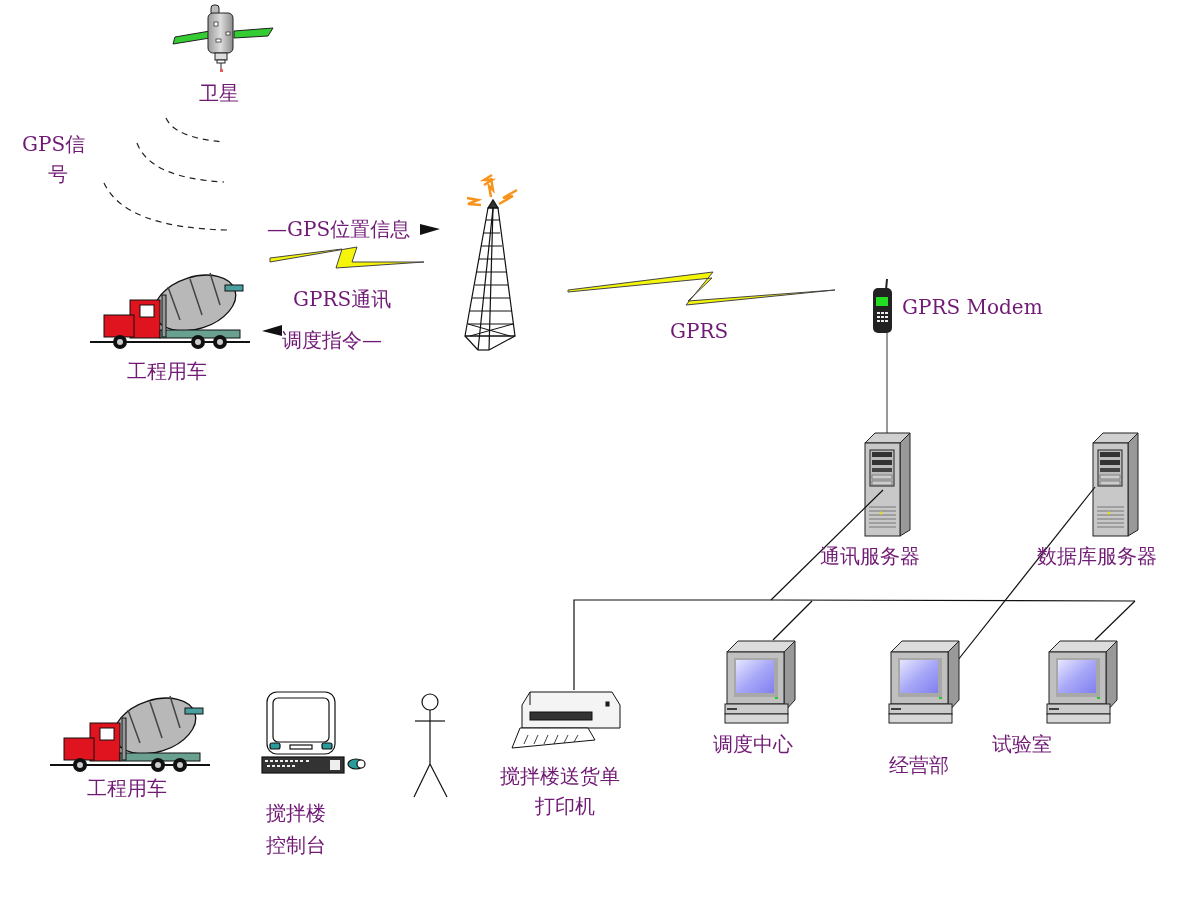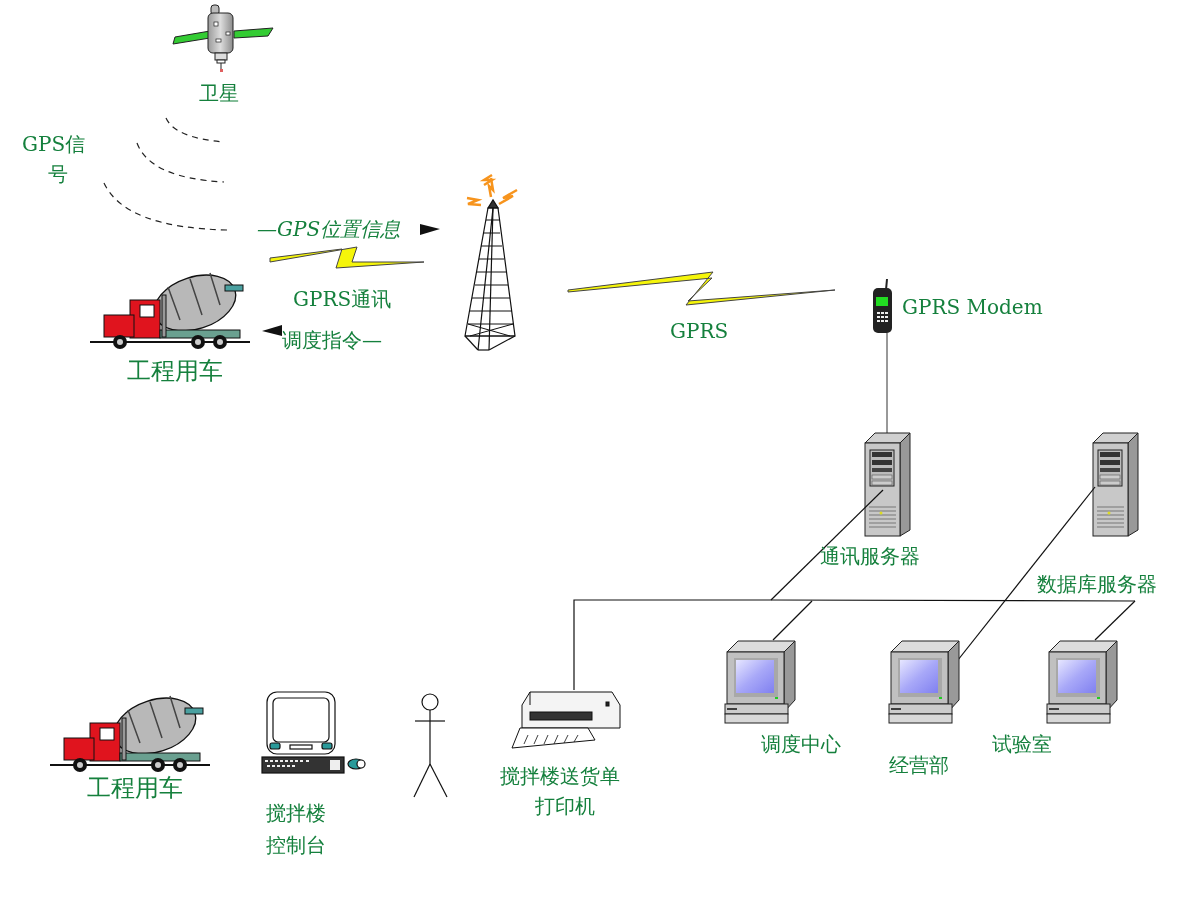--- a/index.html
+++ b/index.html
@@ -1,19 +1,19 @@
 <!DOCTYPE html>
 <html><head>
 <meta charset="utf-8">
 <style>
   html, body { margin:0; padding:0; background:#ffffff; }
   body { width:1193px; height:924px; position:relative; overflow:hidden;
          font-family:"DejaVu Serif","Liberation Serif",serif; color:#111; }
-  .lbl { position:absolute; font-size:20px; line-height:26px; white-space:nowrap; color:#15803d; }
-  .lbl-sans { font-family:Liberation Serif, serif; font-size:24px; }
+  .lbl { position:absolute; font-size:20px; line-height:26px; white-space:nowrap; color:#701a75; }
+  .lbl-sans { font-family:Liberation Serif, serif; font-size:20px; }
   svg { position:absolute; left:0; top:0; }
 </style>
 </head>
 <body>
 
 <svg width="1193" height="924" viewBox="0 0 1193 924">
   <defs>
     <linearGradient id="scr" x1="0" y1="0" x2="1" y2="1">
       <stop offset="0" stop-color="#e6e6ff"></stop>
       <stop offset="0.5" stop-color="#a8a8f8"></stop>
@@ -279,35 +279,35 @@
     <circle cx="130" cy="77" r="7" fill="#111"></circle>
       <circle cx="130" cy="77" r="3" fill="#ccc"></circle>
   </g>
 </svg>
 
 <div class="lbl" style="left:199px; top:80px;">卫星</div>
 
 <div class="lbl" style="left:22px; top:131px;">GPS信</div>
 <div class="lbl" style="left:48px; top:161px;">号</div>
 
-<div class="lbl" style="left:257px; top:216px;font-style:italic;">—GPS位置信息</div>
+<div class="lbl" style="left:267px; top:216px;">—GPS位置信息</div>
 
 <div class="lbl" style="left:293px; top:286px;">GPRS通讯</div>
 <div class="lbl" style="left:282px; top:327px;">调度指令—</div>
 
 <div class="lbl lbl-sans" style="left:127px; top:358px;">工程用车</div>
 
 <div class="lbl" style="left:670px; top:318px;">GPRS</div>
 
 <div class="lbl" style="left:902px; top:294px;">GPRS Modem</div>
 
 <div class="lbl" style="left:820px; top:543px;">通讯服务器</div>
-<div class="lbl" style="left:1037px; top:543px;margin-top:28px;">数据库服务器</div>
-
-<div class="lbl" style="left:713px; top:731px;margin-left:48px;">调度中心</div>
+<div class="lbl" style="left:1037px; top:543px;">数据库服务器</div>
+
+<div class="lbl" style="left:713px; top:731px;">调度中心</div>
 <div class="lbl" style="left:889px; top:731px;margin-top:21px;">经营部</div>
 <div class="lbl" style="left:992px; top:731px;">试验室</div>
 
 <div class="lbl lbl-sans" style="left:87px; top:775px;">工程用车</div>
 
 <div class="lbl" style="left:266px; top:800px;">搅拌楼</div>
 <div class="lbl" style="left:266px; top:832px;">控制台</div>
 
 <div class="lbl" style="left:500px; top:763px;">搅拌楼送货单</div>
 <div class="lbl" style="left:535px; top:793px;">打印机</div>

